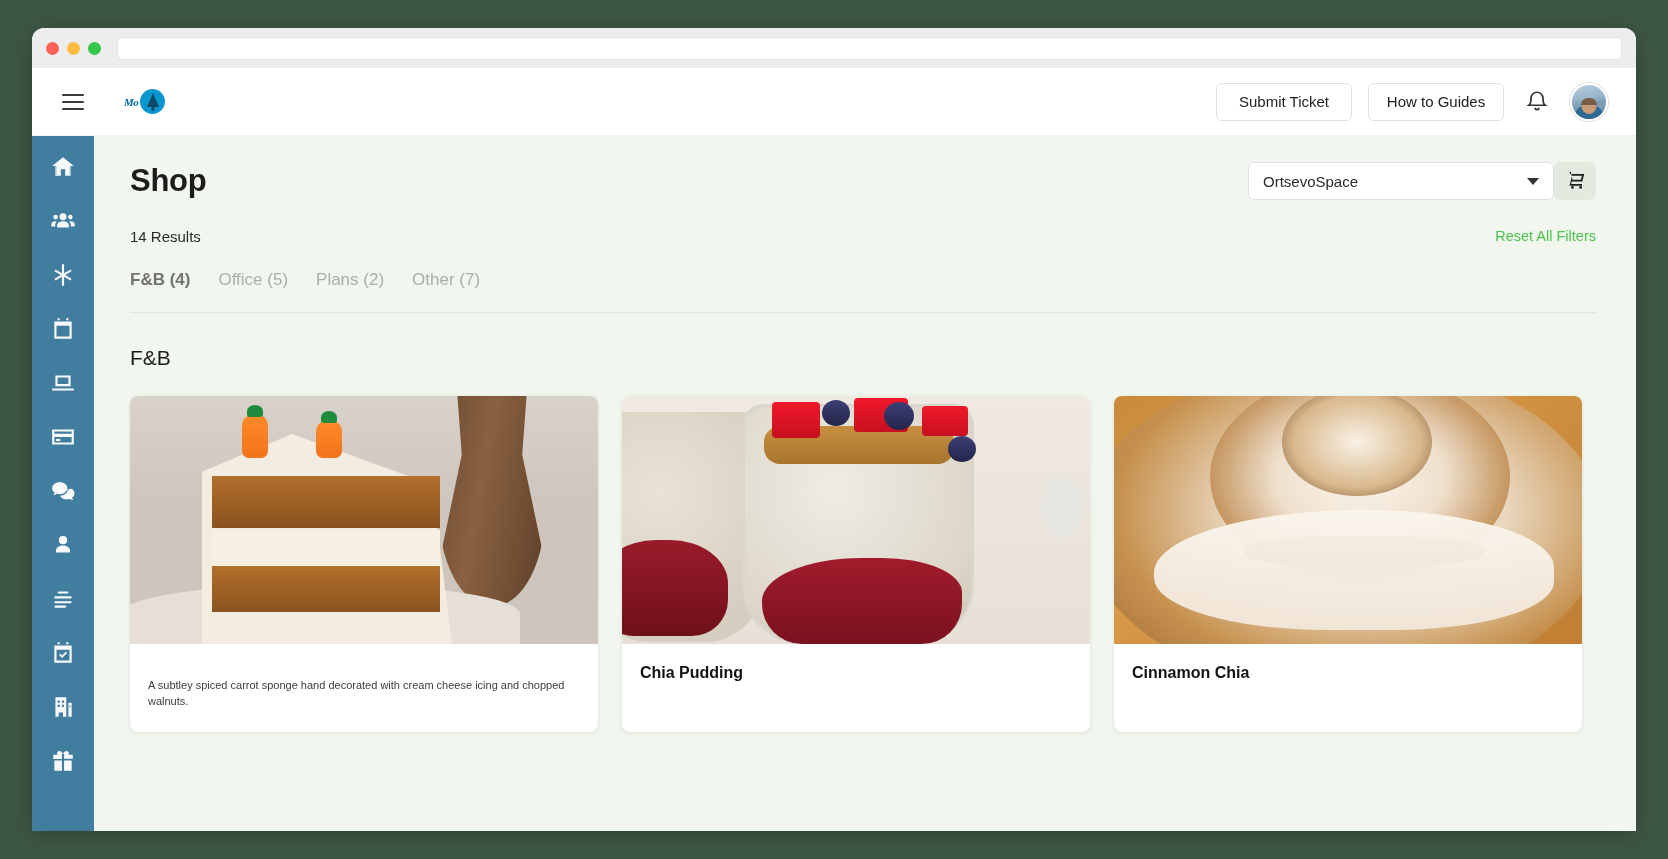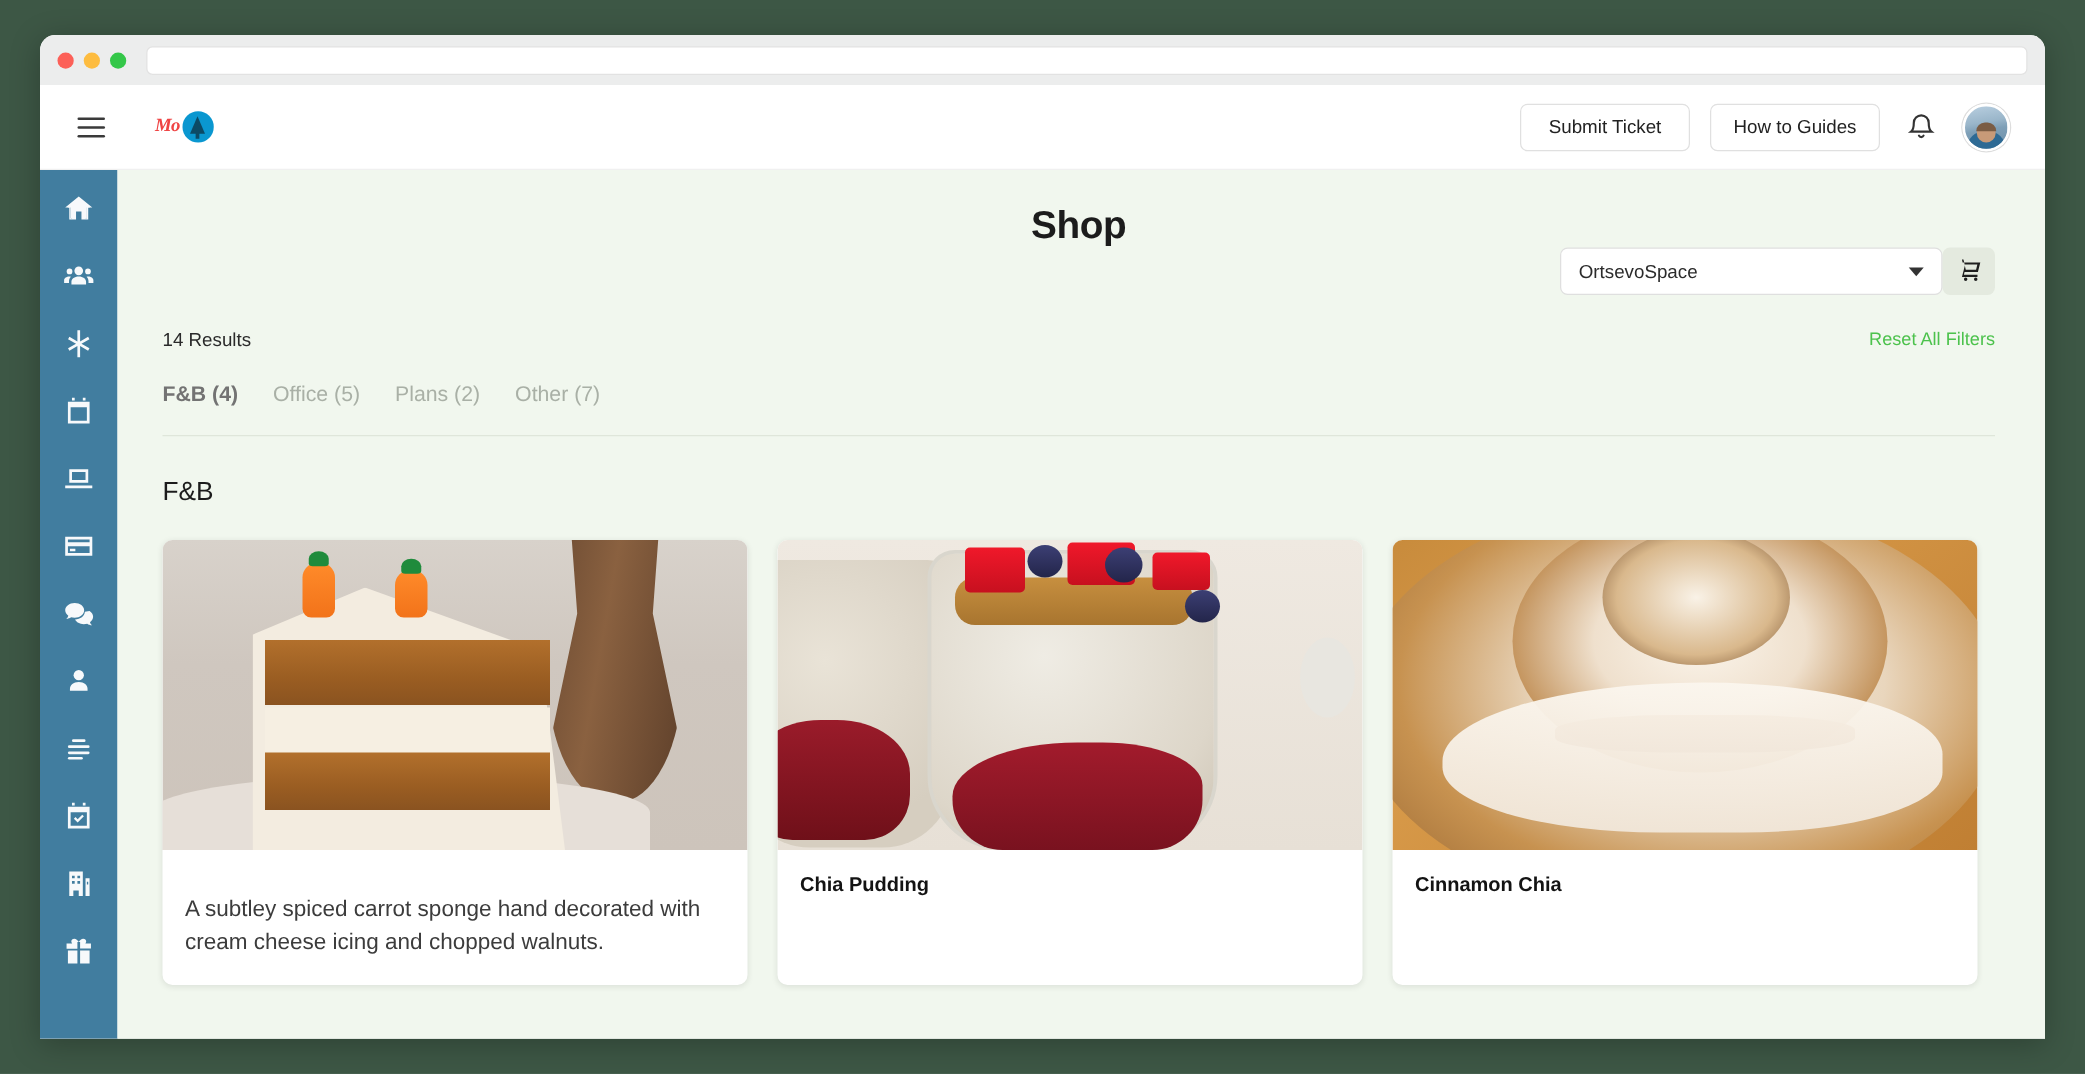--- a/index.html
+++ b/index.html
@@ -46,21 +46,21 @@
     display: flex; align-items: center;
     padding: 0 28px 0 26px;
     border-bottom: 1px solid #f0f0f0;
   }
   .hamburger { display: flex; flex-direction: column; gap: 5px; cursor: pointer; padding: 4px; }
   .hamburger span { display: block; width: 22px; height: 2px; background: #3a3a3a; border-radius: 1px; }
   .logo { display: flex; align-items: center; gap: 2px; margin-left: 36px; }
   .logo-text {
     font-family: "Liberation Serif", serif;
     font-weight: bold; font-style: italic;
-    font-size: 15px; color: #ef4444;
+    font-size: 11px; color: #0369a1;
     letter-spacing: -0.5px;
   }
   .logo-mark {
     width: 25px; height: 25px; border-radius: 50%;
     background: #0a97d0;
     position: relative; overflow: hidden;
   }
   .logo-mark::before {
     content: ""; position: absolute;
     left: 50%; top: 4px; transform: translateX(-50%);
@@ -135,21 +135,21 @@
   }
   .side-icon svg { width: 100%; height: 100%; fill: #ffffff; }
 
   .content {
     flex: 1;
     background: #f1f7ee;
     padding: 26px 40px 0 36px;
     overflow: hidden;
     position: relative;
   }
-  .content-row1 { display: flex; align-items: center; flex-direction: column; }
+  .content-row1 { display: flex; align-items: center; }
   .page-title {
     font-size: 31px; font-weight: bold; color: #1c1c1c;
     letter-spacing: -0.3px;
   }
   .row1-right { margin-left: auto; display: flex; align-items: center; }
   .space-select {
     width: 306px; height: 38px;
     background: #fff;
     border: 1px solid #dfdfdf;
     border-radius: 6px;
@@ -210,21 +210,21 @@
     border-radius: 8px;
     overflow: hidden;
     box-shadow: 0 1px 5px rgba(0,0,0,0.09);
     cursor: pointer;
     flex-shrink: 0;
   }
   .card-img { height: 248px; width: 100%; position: relative; overflow: hidden; }
   .card-body { padding: 20px 18px 22px 18px; }
   .card-title { font-size: 16px; font-weight: bold; color: #131313; }
   .card-desc {
-    font-size: 18px; color: #3c3c3c;
+    font-size: 11px; color: #3c3c3c;
     line-height: 1.45; margin-top: 14px;
   }
 
   
   .img-carrot { background: linear-gradient(180deg,#d8d2cb 0%,#cfc7bf 40%,#cdc4bb 100%); }
   .img-carrot .vase {
     position: absolute; right: 52px; top: 0; width: 108px; height: 210px;
     background: linear-gradient(100deg,#6b4a32 0%,#8a6140 40%,#5d3f2a 100%);
     border-radius: 0 0 48% 48%;
     clip-path: polygon(18% 0,82% 0,78% 28%,96% 72%,90% 100%,10% 100%,4% 72%,22% 28%);

